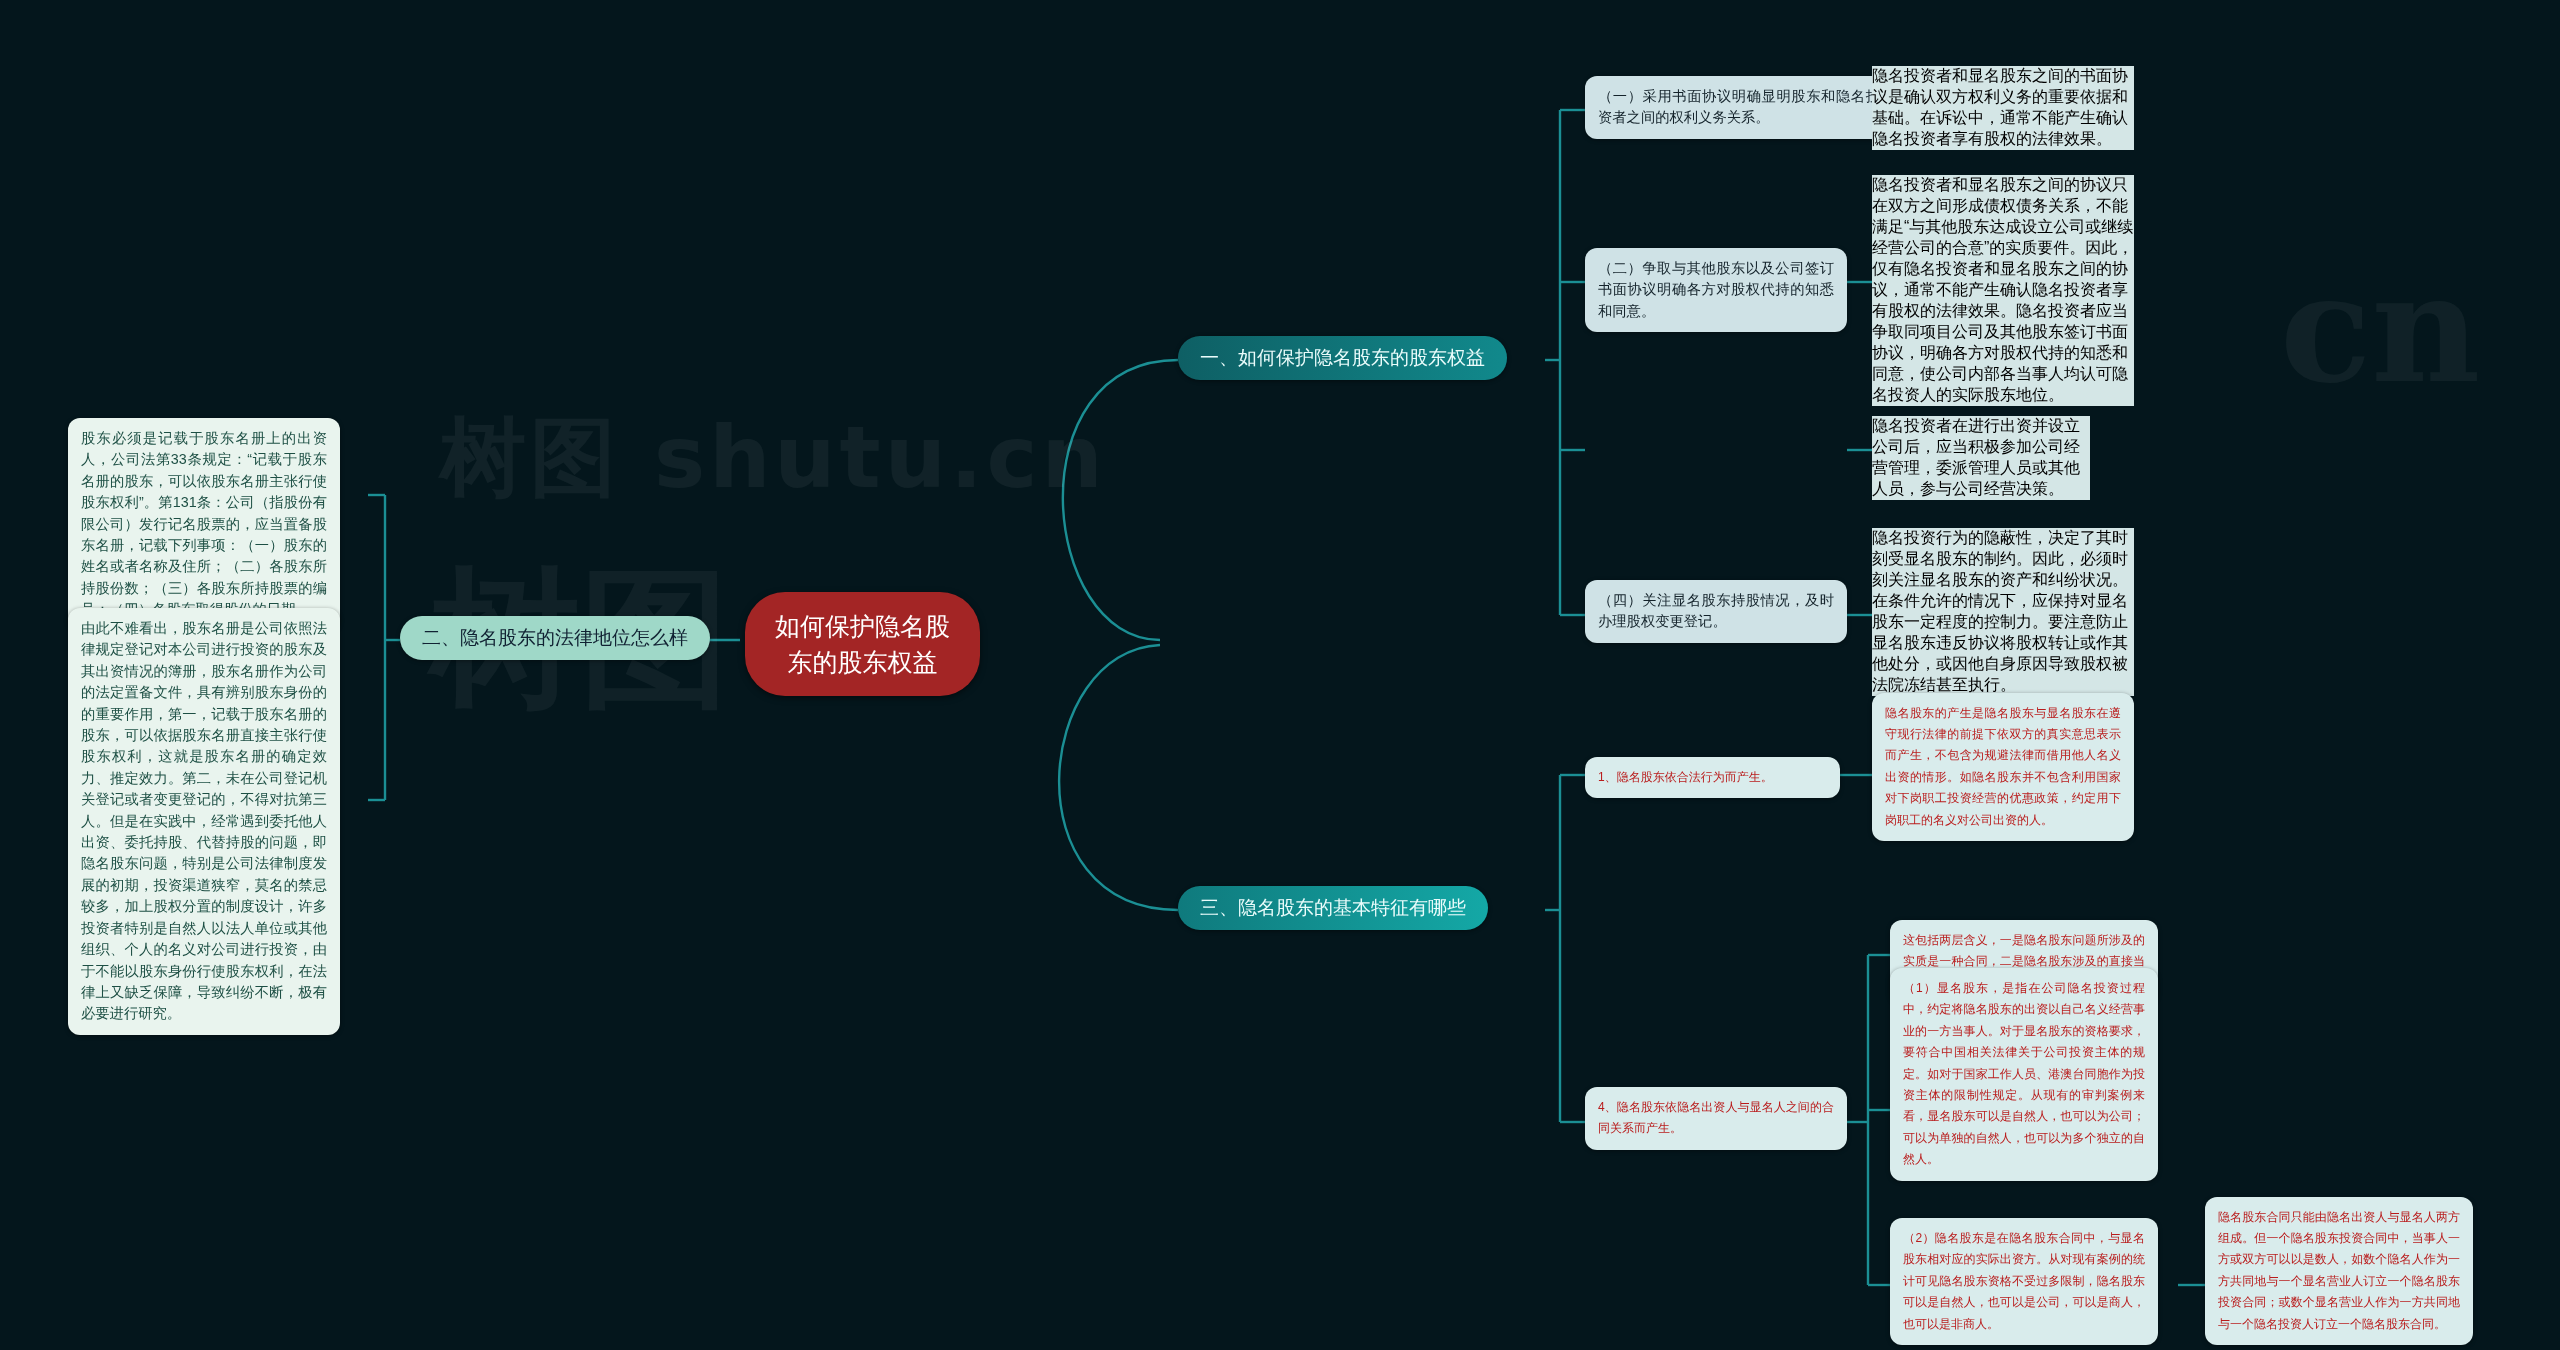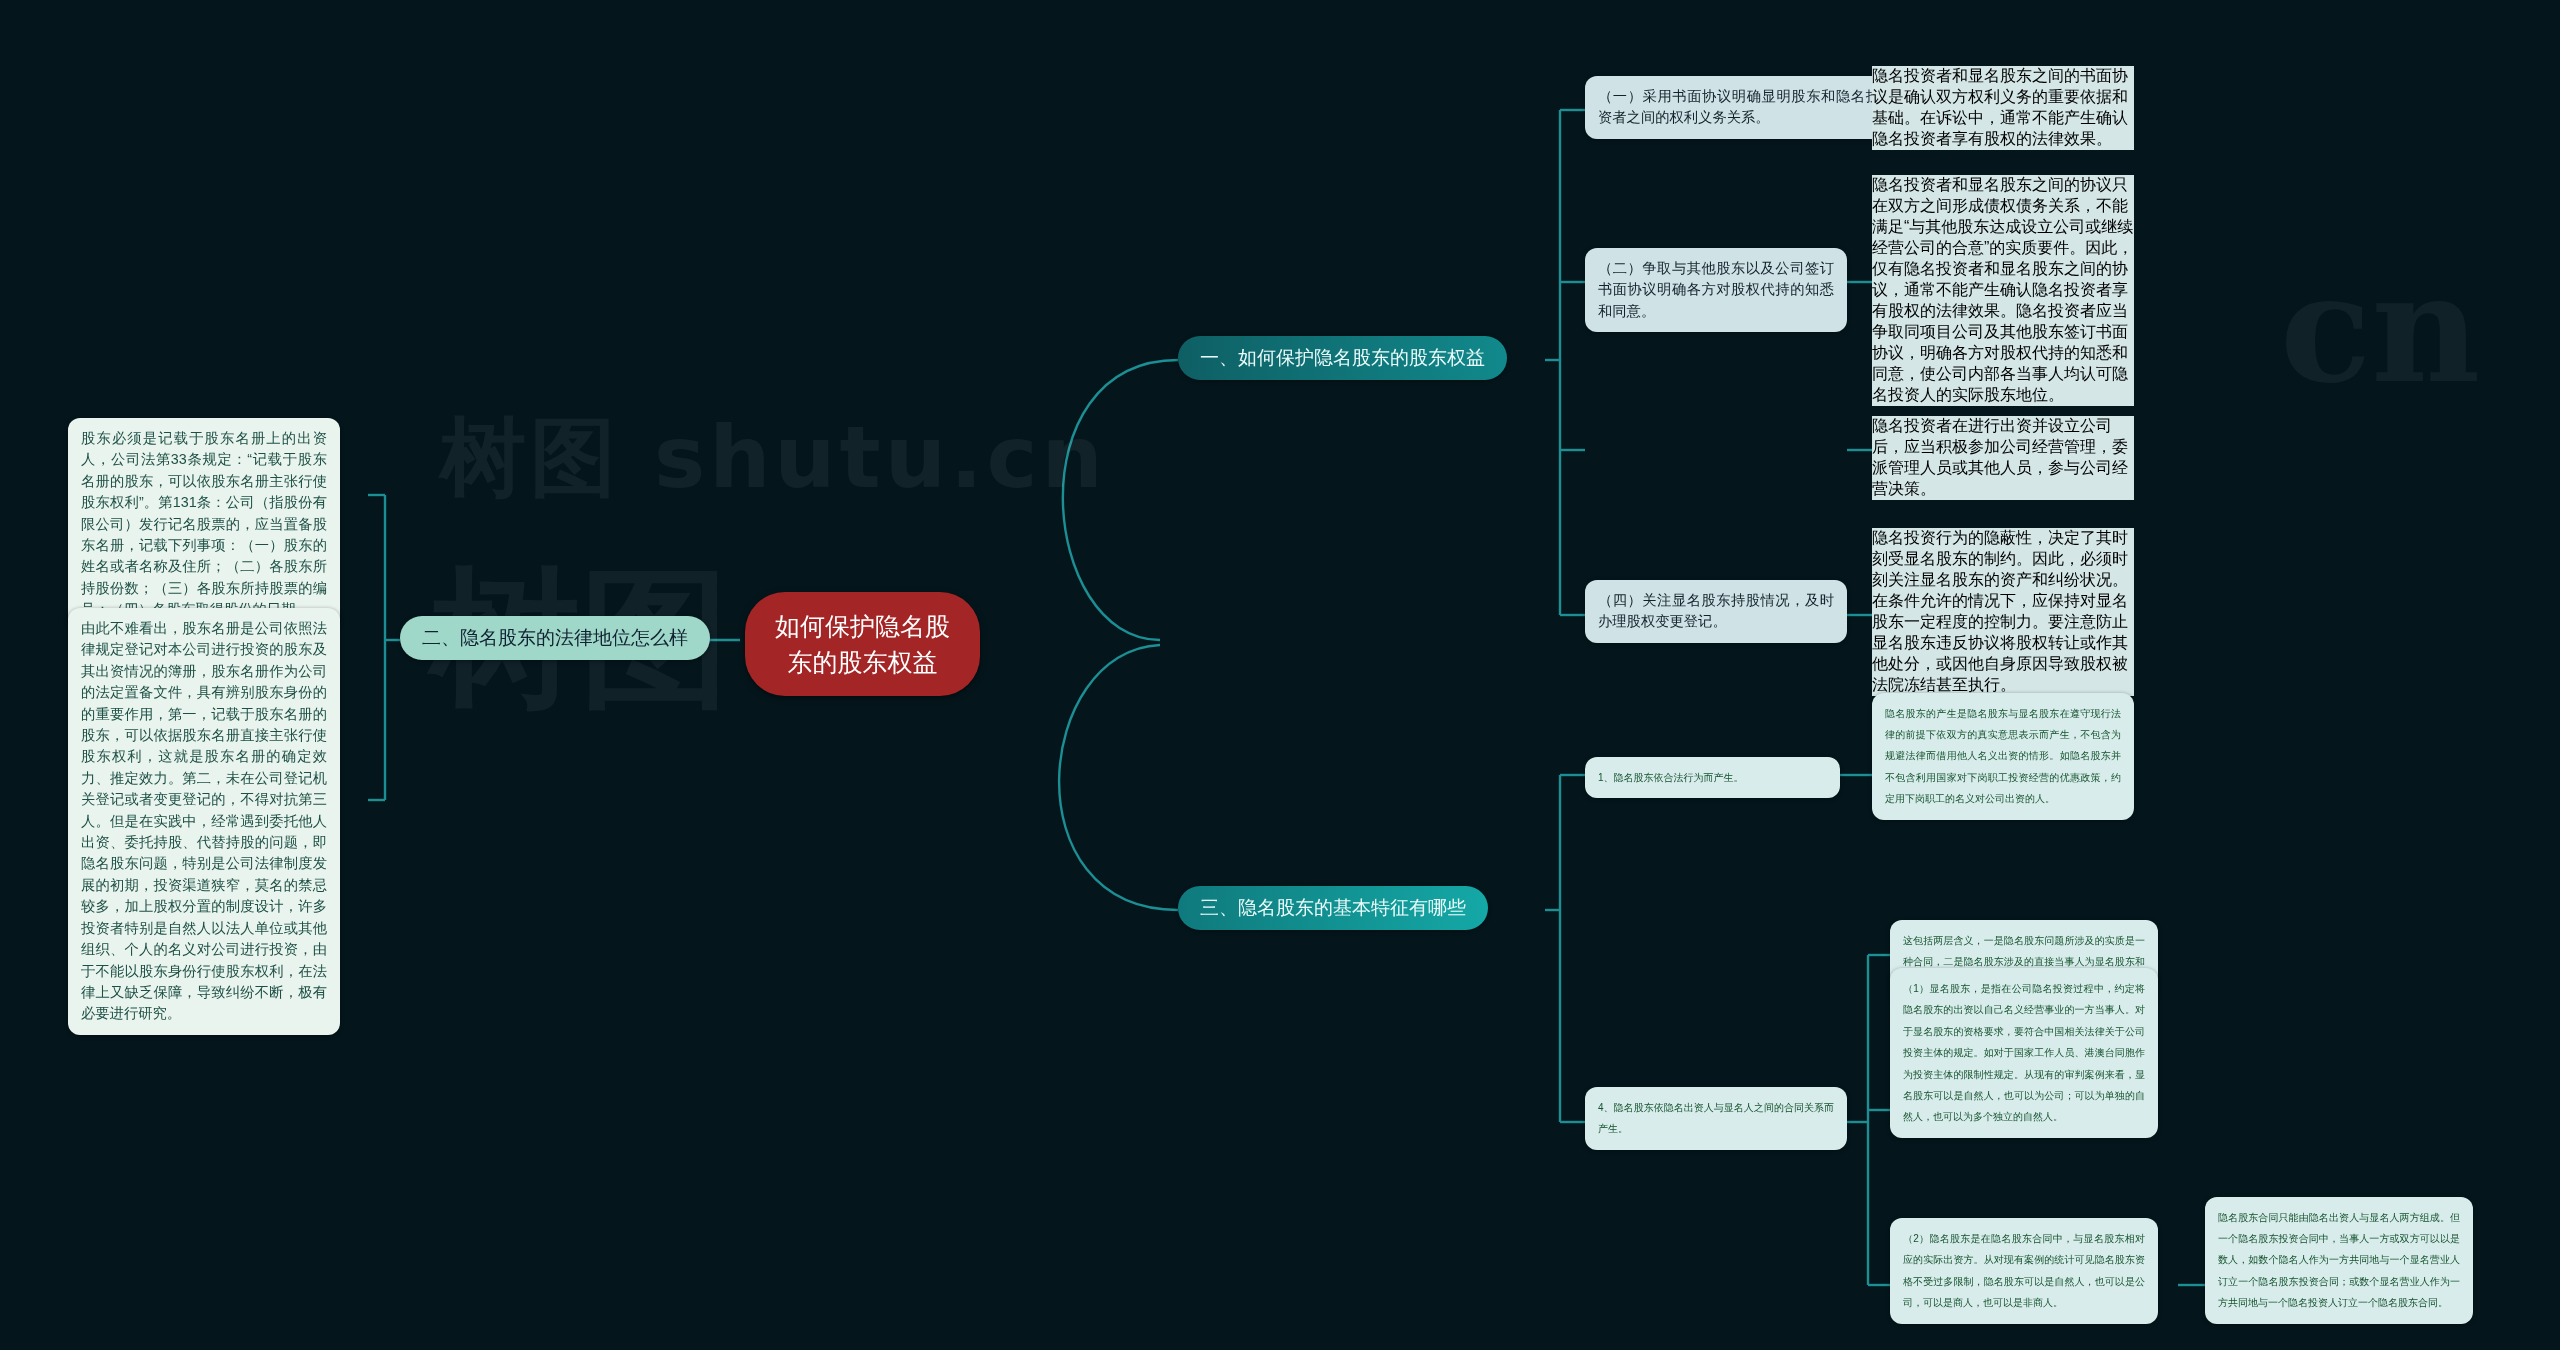--- a/index.html
+++ b/index.html
@@ -80,23 +80,23 @@
     line-height:21.4px;
     padding:10px 13px;
     text-align:justify;
     box-shadow:0 1px 4px rgba(0,0,0,.4);
   }
   .card-blue2{
     background:#d4e6e6;
   }
   .card-mint{
     background:#d9ecec;
-    color:#14532d;
+    color:#b91c1c;
     border-radius:12px;
-    font-size:10px;
+    font-size:12px;
     line-height:21.4px;
     padding:10px 13px;
     text-align:justify;
     box-shadow:0 1px 4px rgba(0,0,0,.4);
   }
 </style>
 </head>
 <body>
 
 <div id="canvas">
@@ -151,21 +151,21 @@
   <div class="node root" style="left:745px;top:592px;width:235px;">如何保护隐名股东的股东权益</div>
 
   <div class="node br1" style="left:1178px;top:336px;">一、如何保护隐名股东的股东权益</div>
 
   <div class="node card-blue" style="left:1585px;top:76px;width:308px;">（一）采用书面协议明确显明股东和隐名投资者之间的权利义务关系。</div>
   <div class="node card-blue" style="left:1585px;top:248px;width:262px;">（二）争取与其他股东以及公司签订书面协议明确各方对股权代持的知悉和同意。</div>
   <div class="node card-blue" style="left:1585px;top:580px;width:262px;">（四）关注显名股东持股情况，及时办理股权变更登记。</div>
 
   <div class="node card-blue2" style="left: 1872px; top: 65.5px; width: 262px;">隐名投资者和显名股东之间的书面协议是确认双方权利义务的重要依据和基础。在诉讼中，通常不能产生确认隐名投资者享有股权的法律效果。</div>
   <div class="node card-blue2" style="left: 1872px; top: 174.5px; width: 262px;">隐名投资者和显名股东之间的协议只在双方之间形成债权债务关系，不能满足“与其他股东达成设立公司或继续经营公司的合意”的实质要件。因此，仅有隐名投资者和显名股东之间的协议，通常不能产生确认隐名投资者享有股权的法律效果。隐名投资者应当争取同项目公司及其他股东签订书面协议，明确各方对股权代持的知悉和同意，使公司内部各当事人均认可隐名投资人的实际股东地位。</div>
-  <div class="node card-blue2" style="left: 1872px; top: 415.5px; width: 262px;">隐名投资者在进行出资并设立公司后，应当积极参加公司经营管理，委派管理人员或其他人员，参与公司经营决策。</div>
+  <div class="node card-blue2" style="left: 1872px; top: 415.5px; width: 218px;">隐名投资者在进行出资并设立公司后，应当积极参加公司经营管理，委派管理人员或其他人员，参与公司经营决策。</div>
   <div class="node card-blue2" style="left: 1872px; top: 527.5px; width: 262px;">隐名投资行为的隐蔽性，决定了其时刻受显名股东的制约。因此，必须时刻关注显名股东的资产和纠纷状况。在条件允许的情况下，应保持对显名股东一定程度的控制力。要注意防止显名股东违反协议将股权转让或作其他处分，或因他自身原因导致股权被法院冻结甚至执行。</div>
 
   <div class="node br1left" style="left:400px;top:616px;">二、隐名股东的法律地位怎么样</div>
   <div class="node card-green" style="left:68px;top:418px;width:272px;">股东必须是记载于股东名册上的出资人，公司法第33条规定：“记载于股东名册的股东，可以依股东名册主张行使股东权利”。第131条：公司（指股份有限公司）发行记名股票的，应当置备股东名册，记载下列事项：（一）股东的姓名或者名称及住所；（二）各股东所持股份数；（三）各股东所持股票的编号；（四）各股东取得股份的日期。</div>
   <div class="node card-green" style="left:68px;top:608px;width:272px;">由此不难看出，股东名册是公司依照法律规定登记对本公司进行投资的股东及其出资情况的簿册，股东名册作为公司的法定置备文件，具有辨别股东身份的的重要作用，第一，记载于股东名册的股东，可以依据股东名册直接主张行使股东权利，这就是股东名册的确定效力、推定效力。第二，未在公司登记机关登记或者变更登记的，不得对抗第三人。但是在实践中，经常遇到委托他人出资、委托持股、代替持股的问题，即隐名股东问题，特别是公司法律制度发展的初期，投资渠道狭窄，莫名的禁忌较多，加上股权分置的制度设计，许多投资者特别是自然人以法人单位或其他组织、个人的名义对公司进行投资，由于不能以股东身份行使股东权利，在法律上又缺乏保障，导致纠纷不断，极有必要进行研究。</div>
 
   <div class="node br1 br1b" style="left:1178px;top:886px;">三、隐名股东的基本特征有哪些</div>
 
   <div class="node card-mint" style="left:1585px;top:757px;width:255px;">1、隐名股东依合法行为而产生。</div>
   <div class="node card-mint" style="left: 1872px; top: 692.5px; width: 262px;">隐名股东的产生是隐名股东与显名股东在遵守现行法律的前提下依双方的真实意思表示而产生，不包含为规避法律而借用他人名义出资的情形。如隐名股东并不包含利用国家对下岗职工投资经营的优惠政策，约定用下岗职工的名义对公司出资的人。</div>

